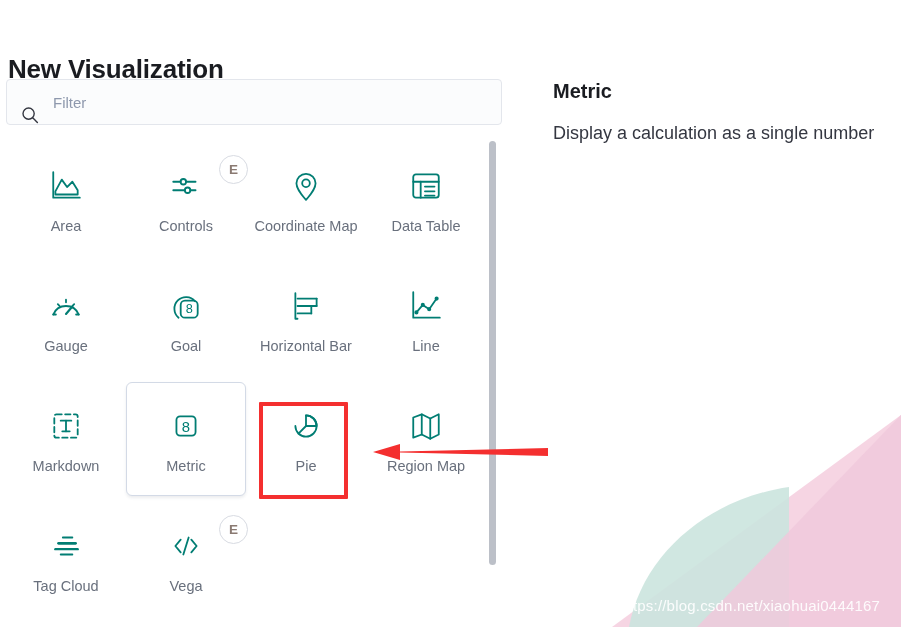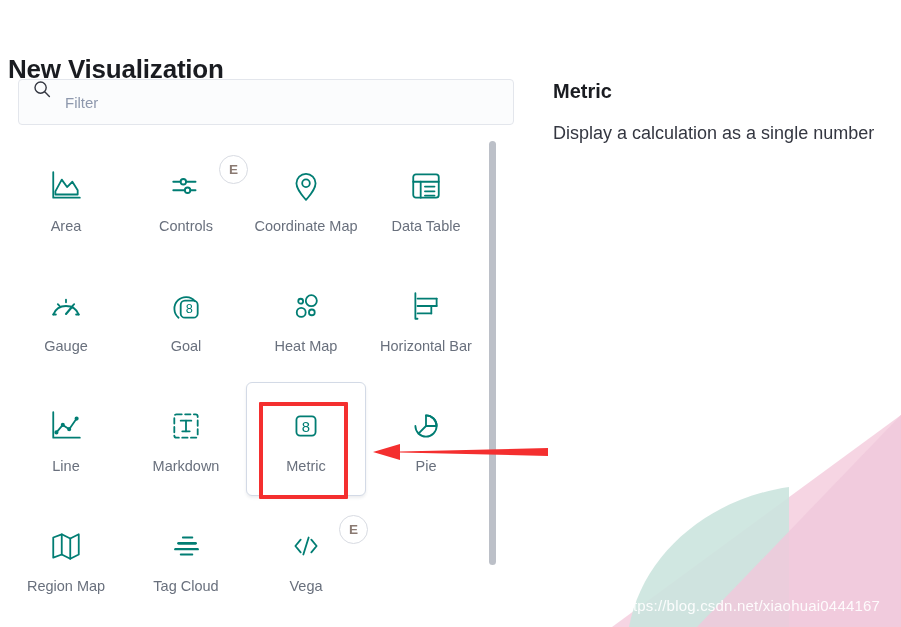--- a/index.html
+++ b/index.html
@@ -33,29 +33,29 @@
     font-size: 26px;
     font-weight: bold;
     color: #1a1c21;
     letter-spacing: -0.2px;
     margin-top: 46px;
   }
 
   
   .search-wrap {
     position: absolute;
-    left: 18px;
+    left: 6px;
     top: 79px;
     width: 496px;
     height: 46px;
     background: #fbfcfd;
     border: 1px solid #e3e6ec;
     border-radius: 4px;
     display: flex;
-    align-items: flex-start;
+    align-items: flex-end;
     padding: 0 14px;
   }
   .search-icon { width: 18px; height: 18px; flex: 0 0 auto; margin-right: 14px; }
   .search-input {
     border: none;
     outline: none;
     background: transparent;
     font-family: "Liberation Sans", sans-serif;
     font-size: 15px;
     color: #343741;
@@ -297,31 +297,20 @@
               <path d="M9 27 A11 11 0 1 1 24.5 11.5"></path>
               <rect x="11" y="11" width="16" height="16" rx="4"></rect>
               <text x="19" y="23" font-size="12" font-family="Liberation Sans, sans-serif" fill="#017D73" stroke="none" text-anchor="middle">8</text>
             </svg>
           </span>
           <div class="vis-label">Goal</div>
         </div>
         <div class="vis-card">
           <span>
             <svg class="vis-icon" viewBox="0 0 32 32" fill="none" stroke="#017D73" stroke-width="1.7" stroke-linecap="round" stroke-linejoin="round">
-              <circle cx="11" cy="11.5" r="2.3"></circle>
-              <circle cx="21" cy="11" r="5.2"></circle>
-              <circle cx="11.5" cy="22" r="4.2"></circle>
-              <circle cx="21.5" cy="22" r="2.7"></circle>
-            </svg>
-          </span>
-          <div class="vis-label">Heat Map</div>
-        </div>
-        <div class="vis-card">
-          <span>
-            <svg class="vis-icon" viewBox="0 0 32 32" fill="none" stroke="#017D73" stroke-width="1.7" stroke-linecap="round" stroke-linejoin="round">
               <polyline points="6,4 6,28 8,28"></polyline>
               <line x1="8" y1="9" x2="26" y2="9"></line>
               <line x1="26" y1="9" x2="26" y2="16"></line>
               <line x1="26" y1="16" x2="8" y2="16"></line>
               <line x1="8" y1="23" x2="21" y2="23"></line>
               <line x1="21" y1="16" x2="21" y2="23"></line>
             </svg>
           </span>
           <div class="vis-label">Horizontal Bar</div>
         </div>

